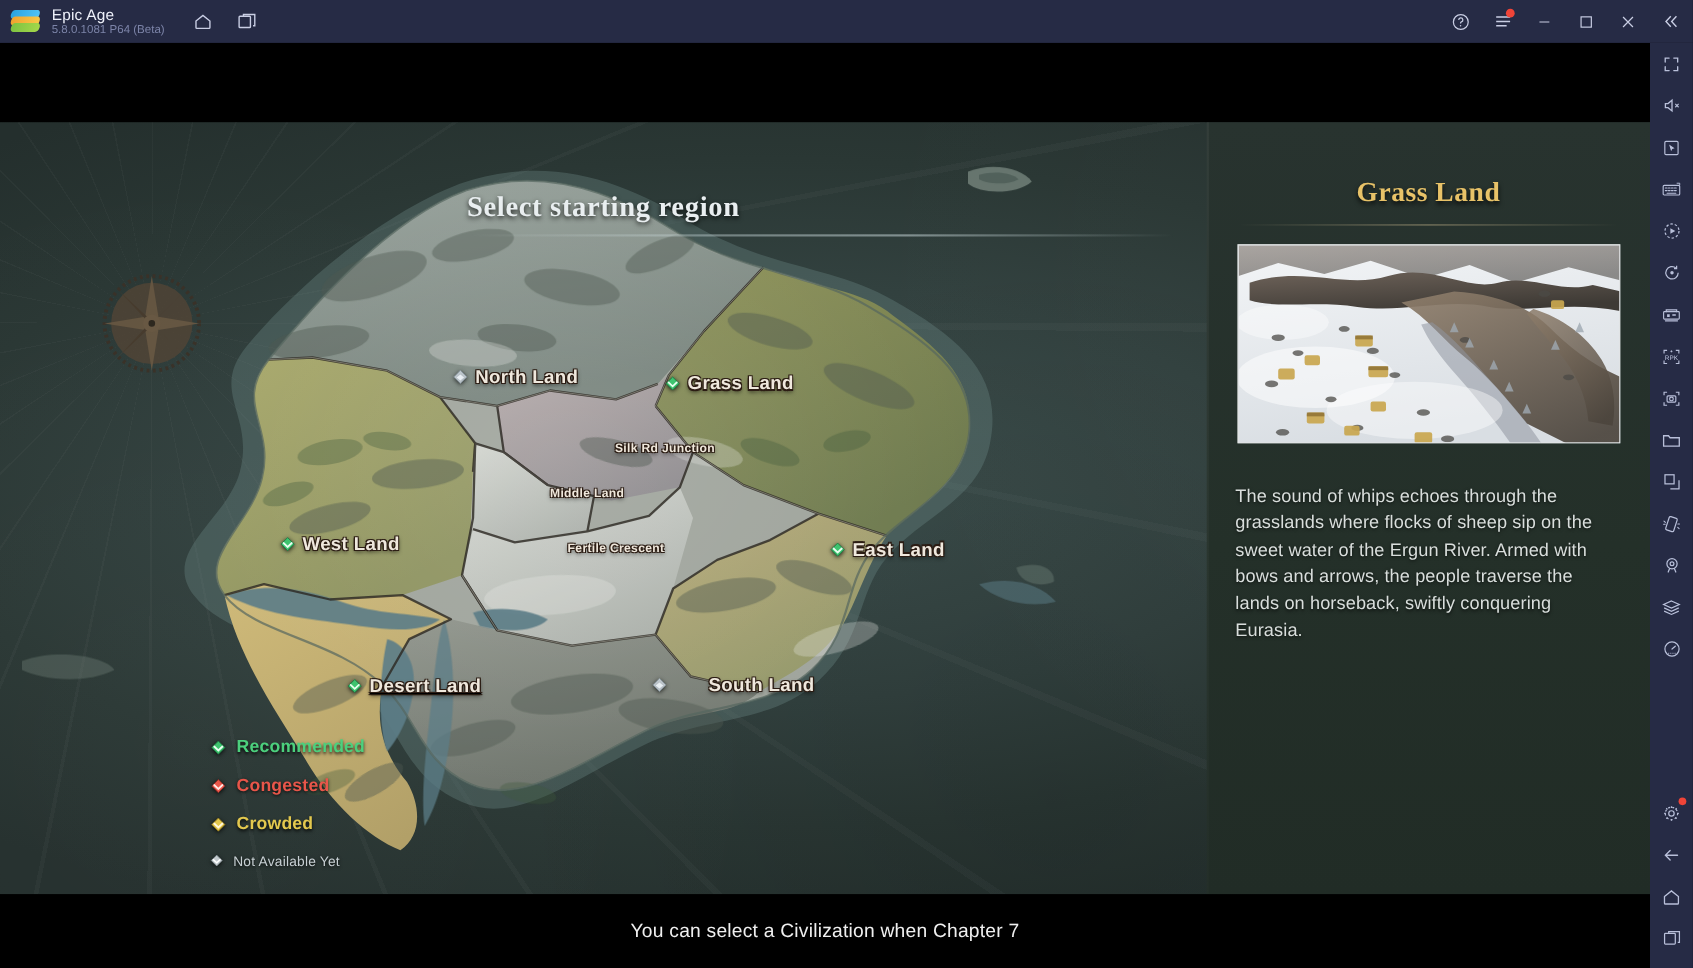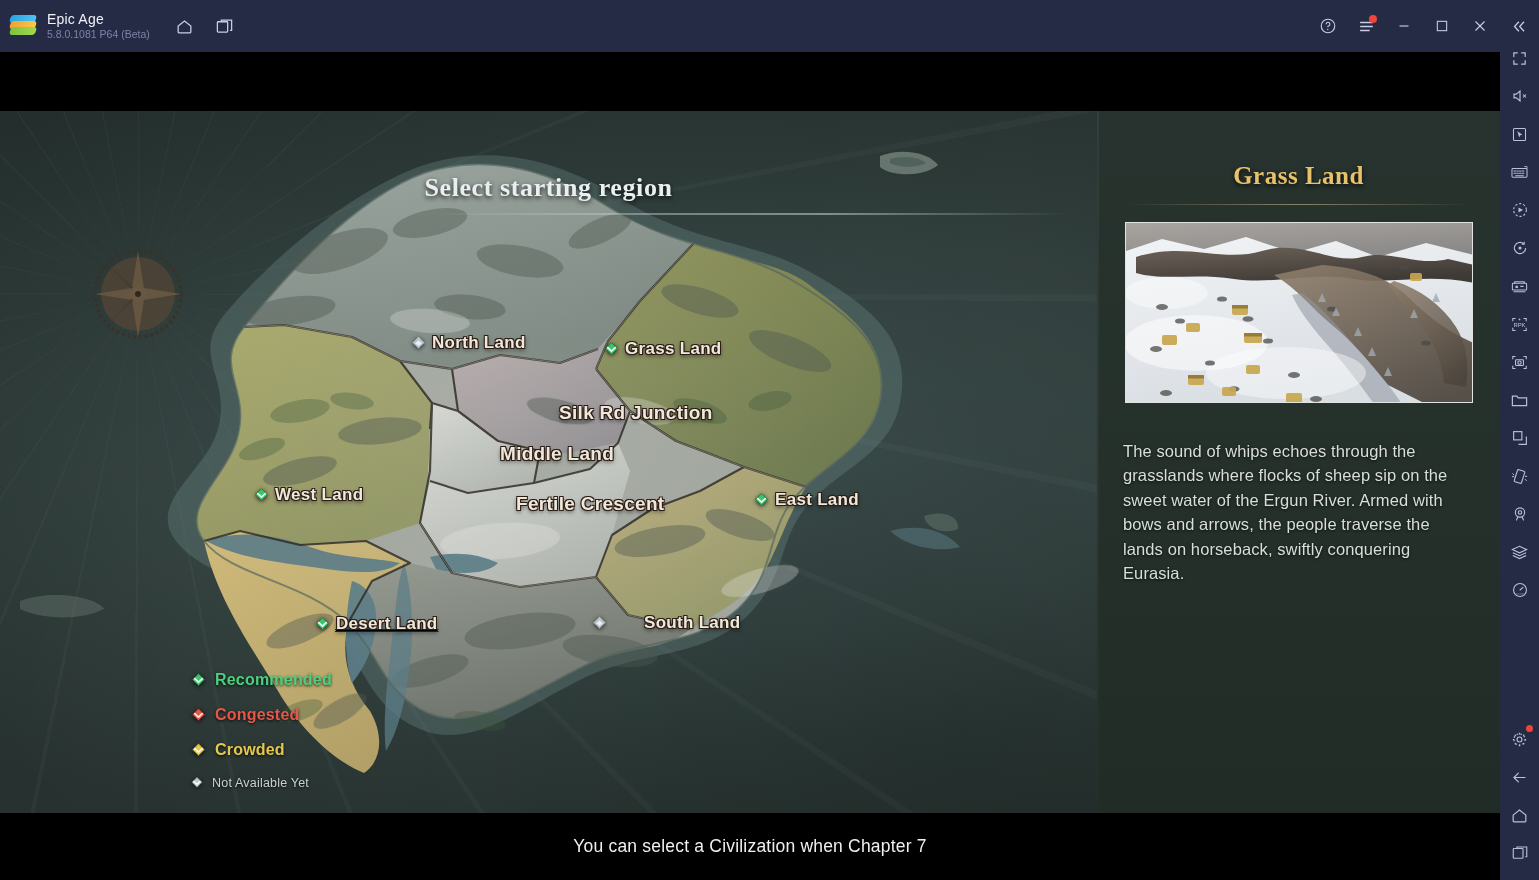--- a/index.html
+++ b/index.html
@@ -6,21 +6,21 @@
   html,body{
     width:1539px; height:880px;
     background:#000;
     font-family:"Liberation Sans", sans-serif;
     overflow:hidden;
   }
   #app{ position:relative; width:1539px; height:880px; }
 
   
   .titlebar{
-    position:absolute; left:0; top:0; width:1539px; height:52px;
+    position:absolute; left:0; top:0; width:1539px; height:39px;
     background:#262b45;
     display:flex; align-items:center;
     z-index:60;
   }
   .bs-logo{
     width:26px; height:26px; margin-left:10px; position:relative; flex:0 0 auto;
   }
   .bs-logo i{ position:absolute; left:0; display:block; width:26px; height:8px;
     border-radius:3px/4px; transform:skewX(-18deg); }
   .bs-logo i.l1{ top:14px; background:linear-gradient(90deg,#7cc242,#a4d84a); }
@@ -104,21 +104,21 @@
   .mlabel{
     position:absolute; z-index:26; display:flex; align-items:center; gap:5px;
     white-space:nowrap; cursor:pointer;
   }
   .mlabel .txt{
     font-family:"Liberation Sans", sans-serif; font-weight:bold;
     font-size:17px; color:#efe8dd; letter-spacing:.3px;
     text-shadow:-1px -1px 0 #2c1d14, 1px -1px 0 #2c1d14, -1px 1px 0 #2c1d14,
                  1px 1px 0 #2c1d14, 0 2px 4px rgba(0,0,0,.75);
   }
-  .mlabel.plain .txt{ color:#f0e8dc; font-size:19px;padding-left:46px; }
+  .mlabel.plain .txt{ color:#f0e8dc; font-size:11px;padding-left:46px; }
   .mlabel.plain{ cursor:default; }
 
   .marker{ width:17px; height:17px; flex:0 0 auto; position:relative; }
   .marker svg{ display:block; filter:drop-shadow(0 1px 2px rgba(0,0,0,.8)); }
 
   
   .legend{ position:absolute; left:190px; top:560px; z-index:28; }
   .lrow{ display:flex; align-items:center; gap:8px; margin-bottom:17px; }
   .lrow .lab{ font-weight:bold; font-size:16px; letter-spacing:.2px;
     text-shadow:0 1px 3px rgba(0,0,0,.85); }

